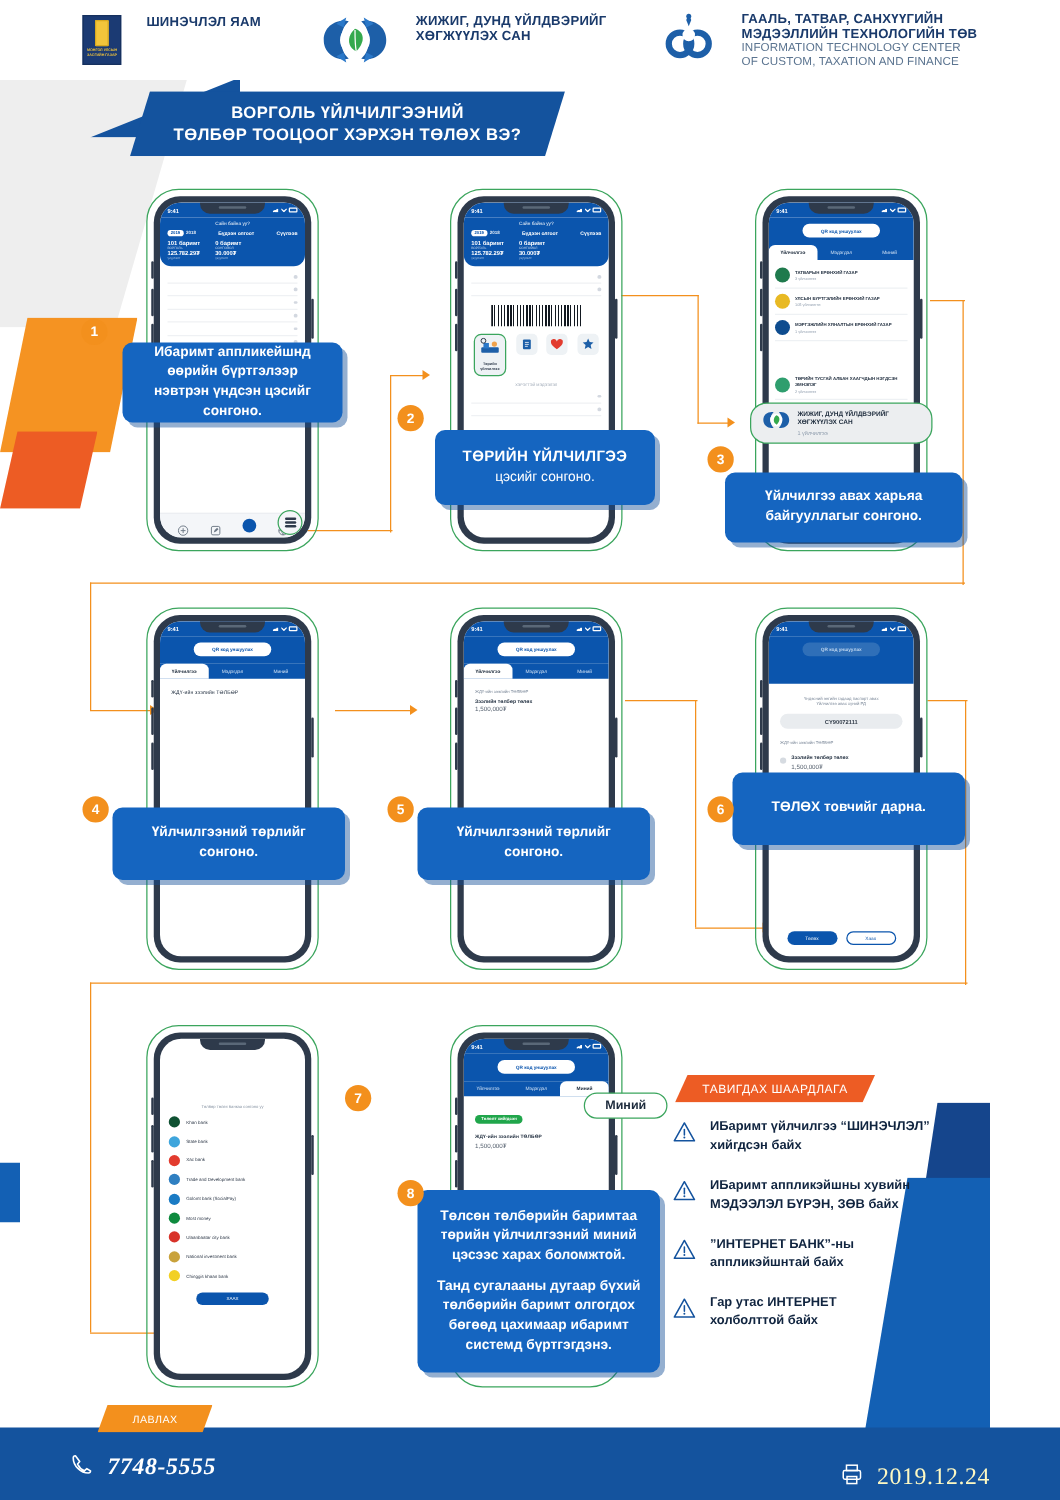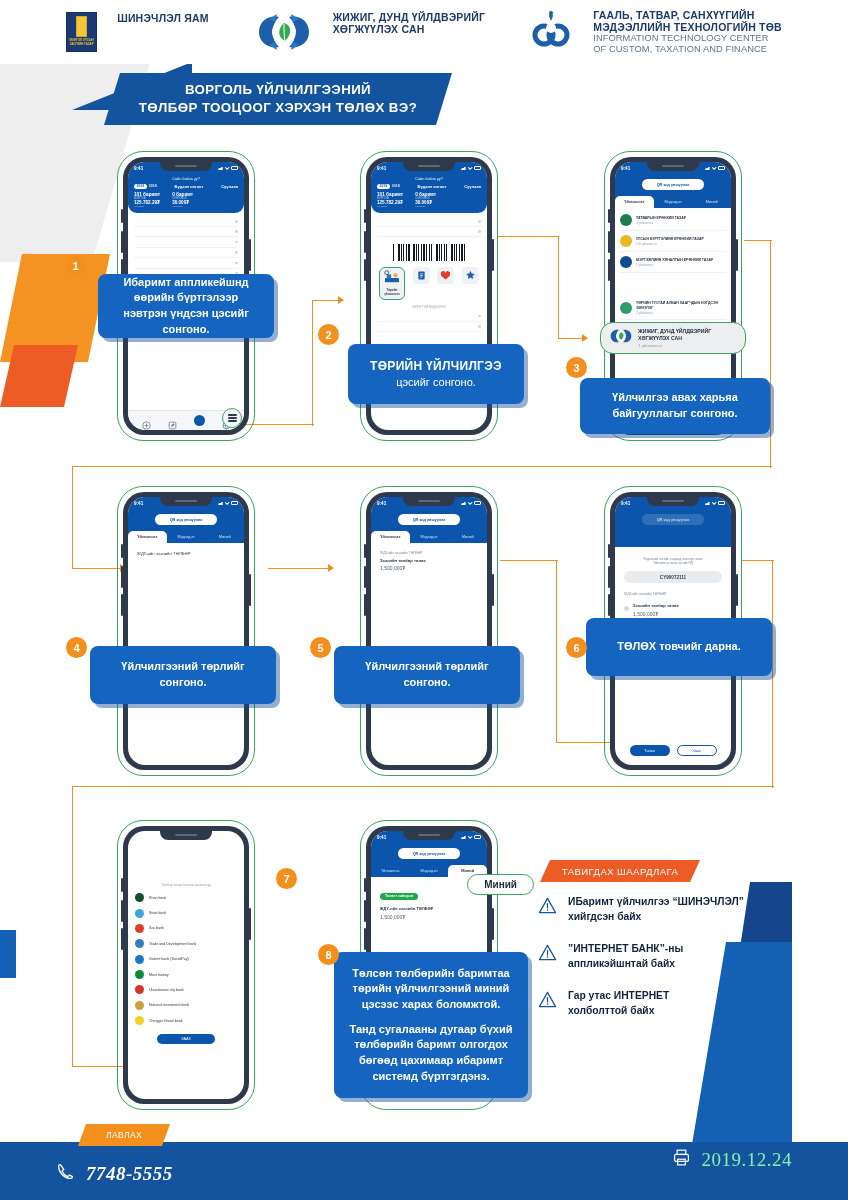--- a/index.html
+++ b/index.html
@@ -238,21 +238,21 @@
   
   .footer{
     position:absolute; left:0; bottom:0; width:848px; height:58px; background:#14539e; z-index:30;
   }
   .lavlah{
     position:absolute; left:78px; top:-18px; width:92px;height:22px;background:#f3901d;
     clip-path: polygon(8px 0, 92px 0, 84px 22px, 0 22px);
     display:flex;align-items:center;justify-content:center;color:#fff;font-size:8.5px;letter-spacing:.4px;
   }
   .f-left{ position:absolute; left:56px; top:20px; display:flex;align-items:center;gap:11px;color:#fff;}
-  .f-right{ position:absolute; right:56px; top:6px; display:flex;align-items:center;gap:11px;color:#86efac;}
+  .f-right{ position:absolute; right:56px; top:28px; display:flex;align-items:center;gap:11px;color:#fef9c3;}
   .f-num{ font-family:"Liberation Serif", serif; font-style:italic; font-size:19px; font-weight:bold; letter-spacing:.5px;}
   .f-date{ font-family:"Liberation Serif", serif; font-size:19px; letter-spacing:.5px;}
 </style>
 </head>
 <body>
 
 <div class="page">
 
   <div class="logobar">
 
@@ -920,20 +920,33 @@
     </div>
     <div class="req-item">
       <span class="warn">
         <svg viewBox="0 0 20 20" width="19" height="19">
             <path d="M10 2.5L18.5 17.5H1.5z" fill="none" stroke="#14539e" stroke-width="1.3" stroke-linejoin="round"></path>
             <path d="M10 8v4.6" stroke="#14539e" stroke-width="1.3" stroke-linecap="round"></path>
             <circle cx="10" cy="14.8" r=".85" fill="#14539e"></circle>
           </svg>
       </span>
       <span class="rt">
+        <span>ИБаримт аппликэйшны хувийн</span><br>
+        <span>МЭДЭЭЛЭЛ БҮРЭН, ЗӨВ байх</span>
+      </span>
+    </div>
+    <div class="req-item">
+      <span class="warn">
+        <svg viewBox="0 0 20 20" width="19" height="19">
+            <path d="M10 2.5L18.5 17.5H1.5z" fill="none" stroke="#14539e" stroke-width="1.3" stroke-linejoin="round"></path>
+            <path d="M10 8v4.6" stroke="#14539e" stroke-width="1.3" stroke-linecap="round"></path>
+            <circle cx="10" cy="14.8" r=".85" fill="#14539e"></circle>
+          </svg>
+      </span>
+      <span class="rt">
         <span>”ИНТЕРНЕТ БАНК”-ны</span><br>
         <span>аппликэйшнтай байх</span>
       </span>
     </div>
     <div class="req-item">
       <span class="warn">
         <svg viewBox="0 0 20 20" width="19" height="19">
             <path d="M10 2.5L18.5 17.5H1.5z" fill="none" stroke="#14539e" stroke-width="1.3" stroke-linejoin="round"></path>
             <path d="M10 8v4.6" stroke="#14539e" stroke-width="1.3" stroke-linecap="round"></path>
             <circle cx="10" cy="14.8" r=".85" fill="#14539e"></circle>

